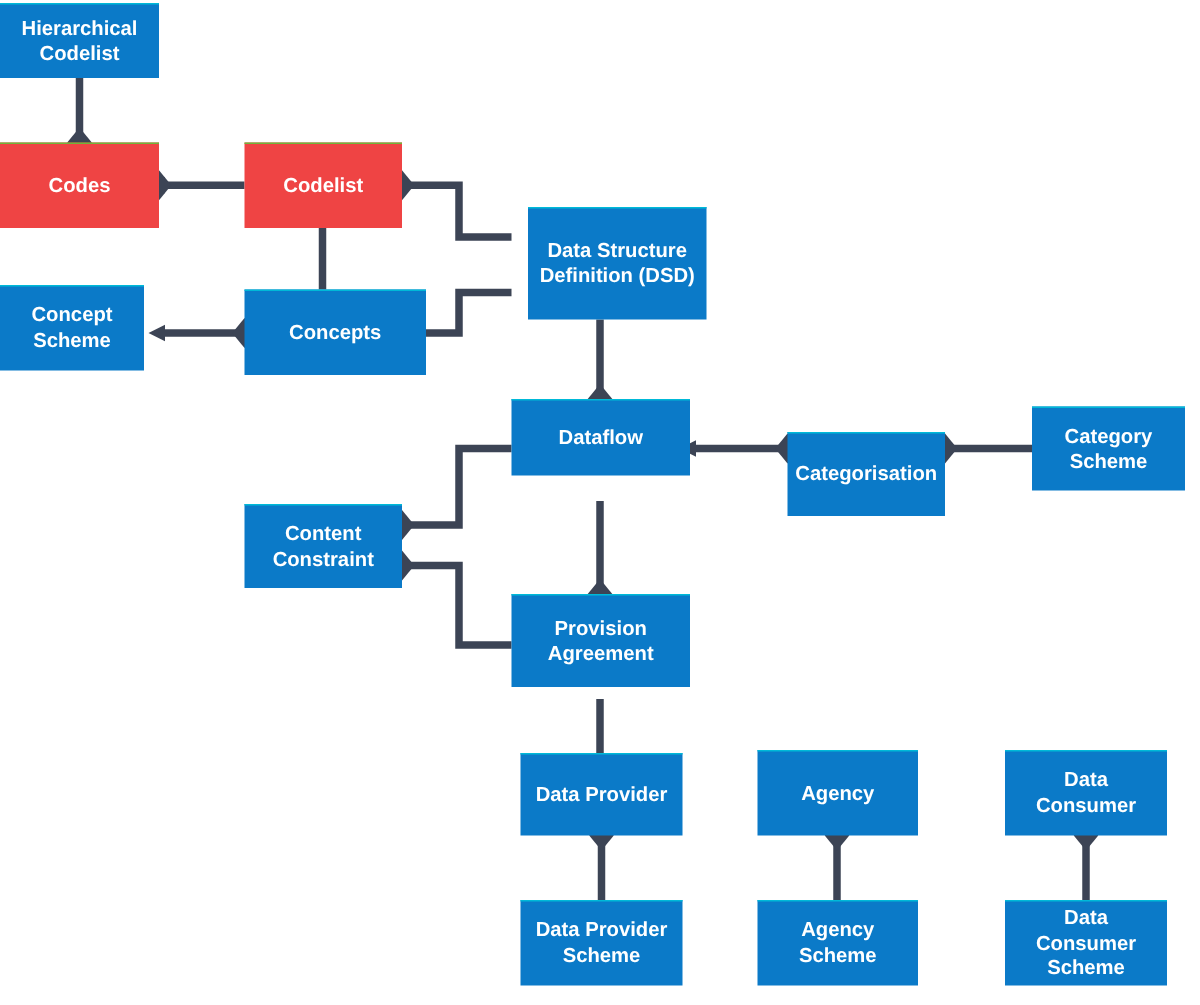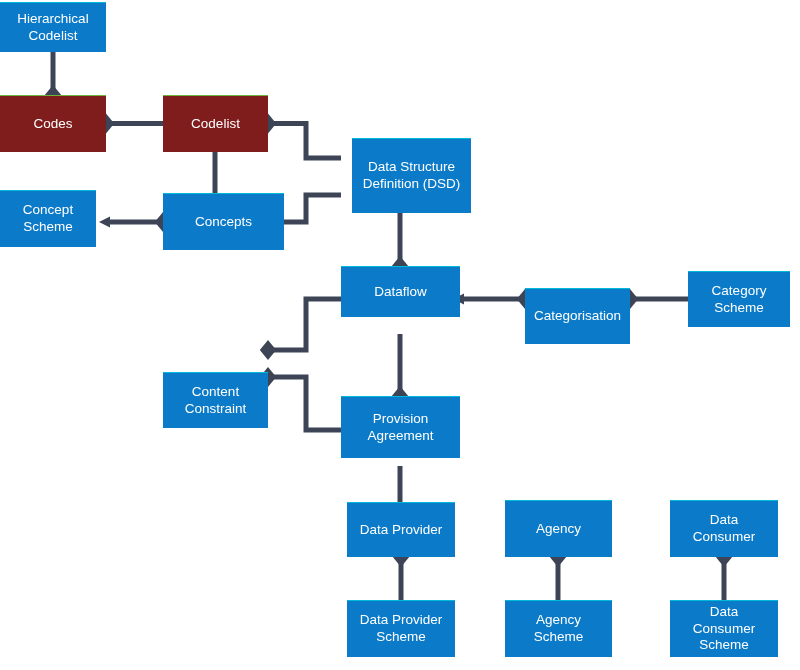--- a/index.html
+++ b/index.html
@@ -23,23 +23,24 @@
     justify-content: center;
     text-align: center;
     color: #ffffff;
     font-size: 13.5px;
     line-height: 1.25;
     padding: 2px 4px;
     border-top: 1.5px solid #00b9d8;
     background: #0b7ac8;
     white-space: pre-line;
     z-index: 3;
+    font-weight: bold;
   }
   .node.green {
-    background: #7f1d1d;
+    background: #ef4444;
     border-top: 1.5px solid #6fb53c;
   }
   #edges {
     position: absolute;
     left: 0;
     top: 0;
     width: 800px;
     height: 670px;
     z-index: 2;
     pointer-events: none;
@@ -123,21 +124,21 @@
       <div class="node green" style="left: 163px; top: 95px; width: 105px; height: 57px;">Codelist</div>
       <div class="node" style="left: 0px; top: 190px; width: 96px; height: 57px;">Concept
 Scheme</div>
       <div class="node" style="left: 163px; top: 193px; width: 121px; height: 57px;">Concepts</div>
       <div class="node" style="left: 352px; top: 138px; width: 119px; height: 75px;">Data Structure
 Definition (DSD)</div>
       <div class="node" style="left: 341px; top: 266px; width: 119px; height: 51px;">Dataflow</div>
       <div class="node" style="left: 525px; top: 271px; width: 105px; height: 56px; margin-top: 17px;">Categorisation</div>
       <div class="node" style="left: 688px; top: 271px; width: 102px; height: 56px;">Category
 Scheme</div>
-      <div class="node" style="left: 163px; top: 336px; width: 105px; height: 56px; margin-top: 36px;">Content
+      <div class="node" style="left: 163px; top: 336px; width: 105px; height: 56px;">Content
 Constraint</div>
       <div class="node" style="left: 341px; top: 396px; width: 119px; height: 62px;">Provision
 Agreement</div>
       <div class="node" style="left: 347px; top: 502px; width: 108px; height: 55px;">Data Provider</div>
       <div class="node" style="left: 505px; top: 500px; width: 107px; height: 57px;">Agency</div>
       <div class="node" style="left: 670px; top: 500px; width: 108px; height: 57px;">Data
 Consumer</div>
       <div class="node" style="left: 347px; top: 600px; width: 108px; height: 57px;">Data Provider
 Scheme</div>
       <div class="node" style="left: 505px; top: 600px; width: 107px; height: 57px;">Agency

